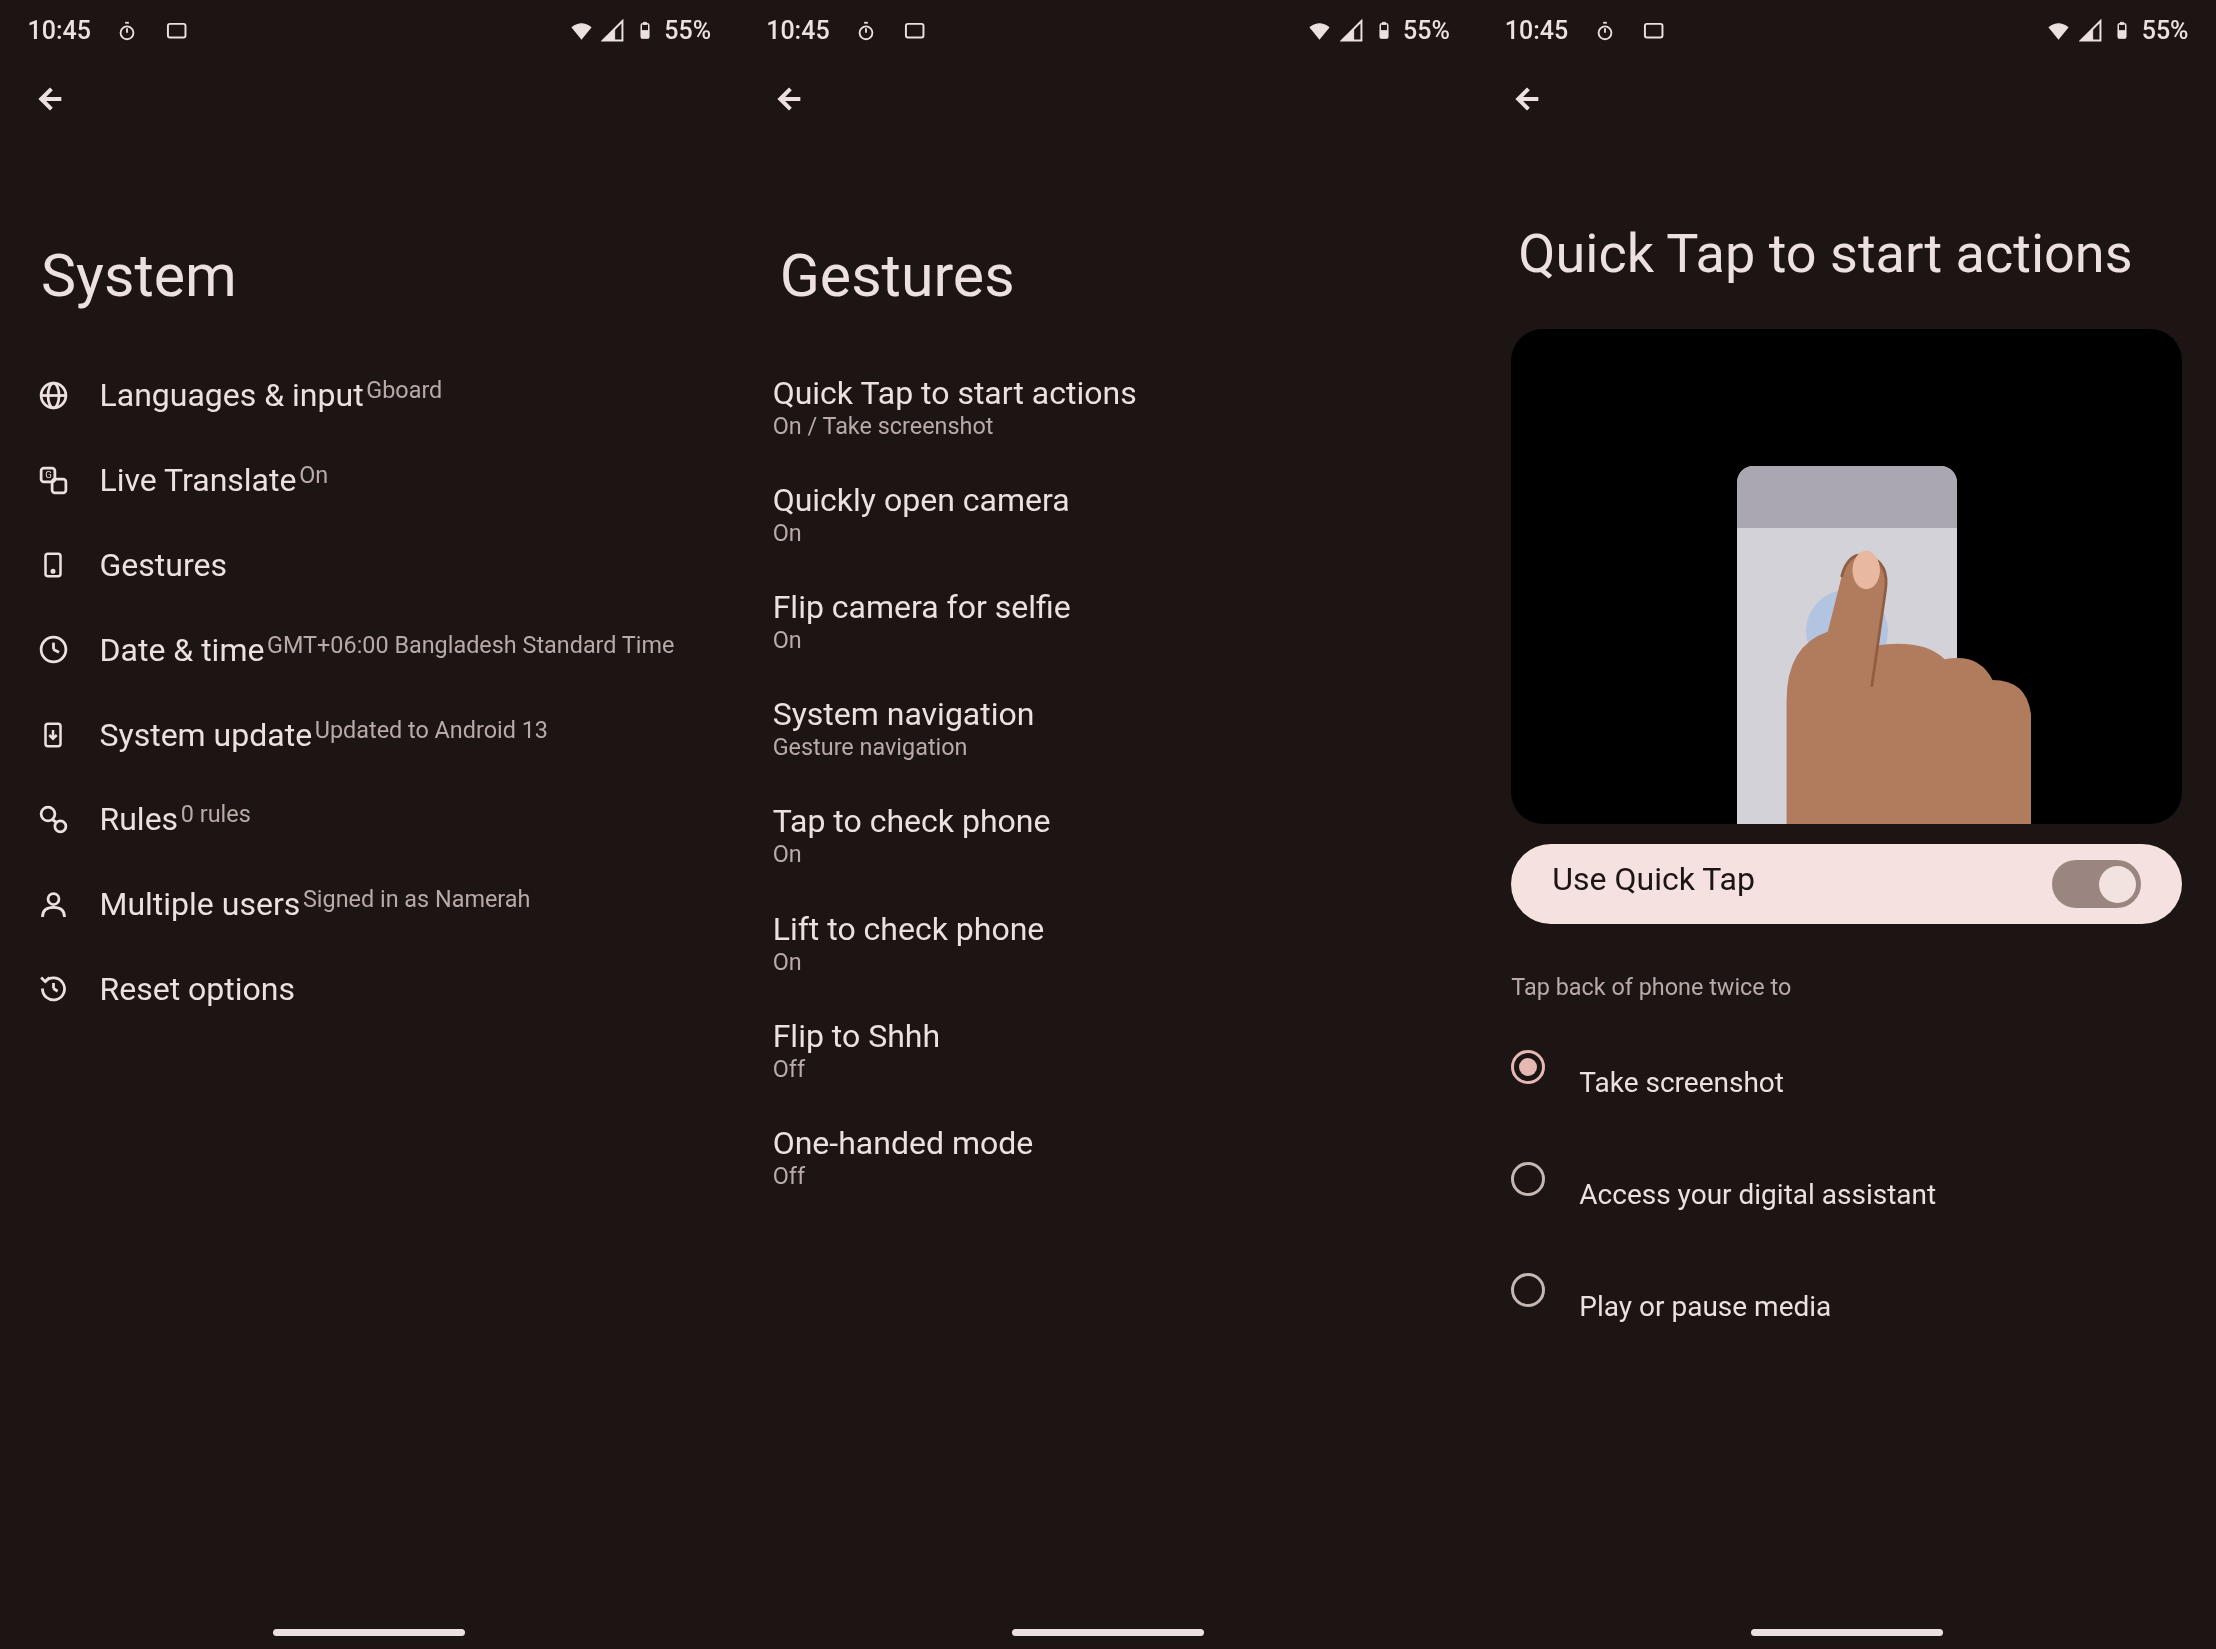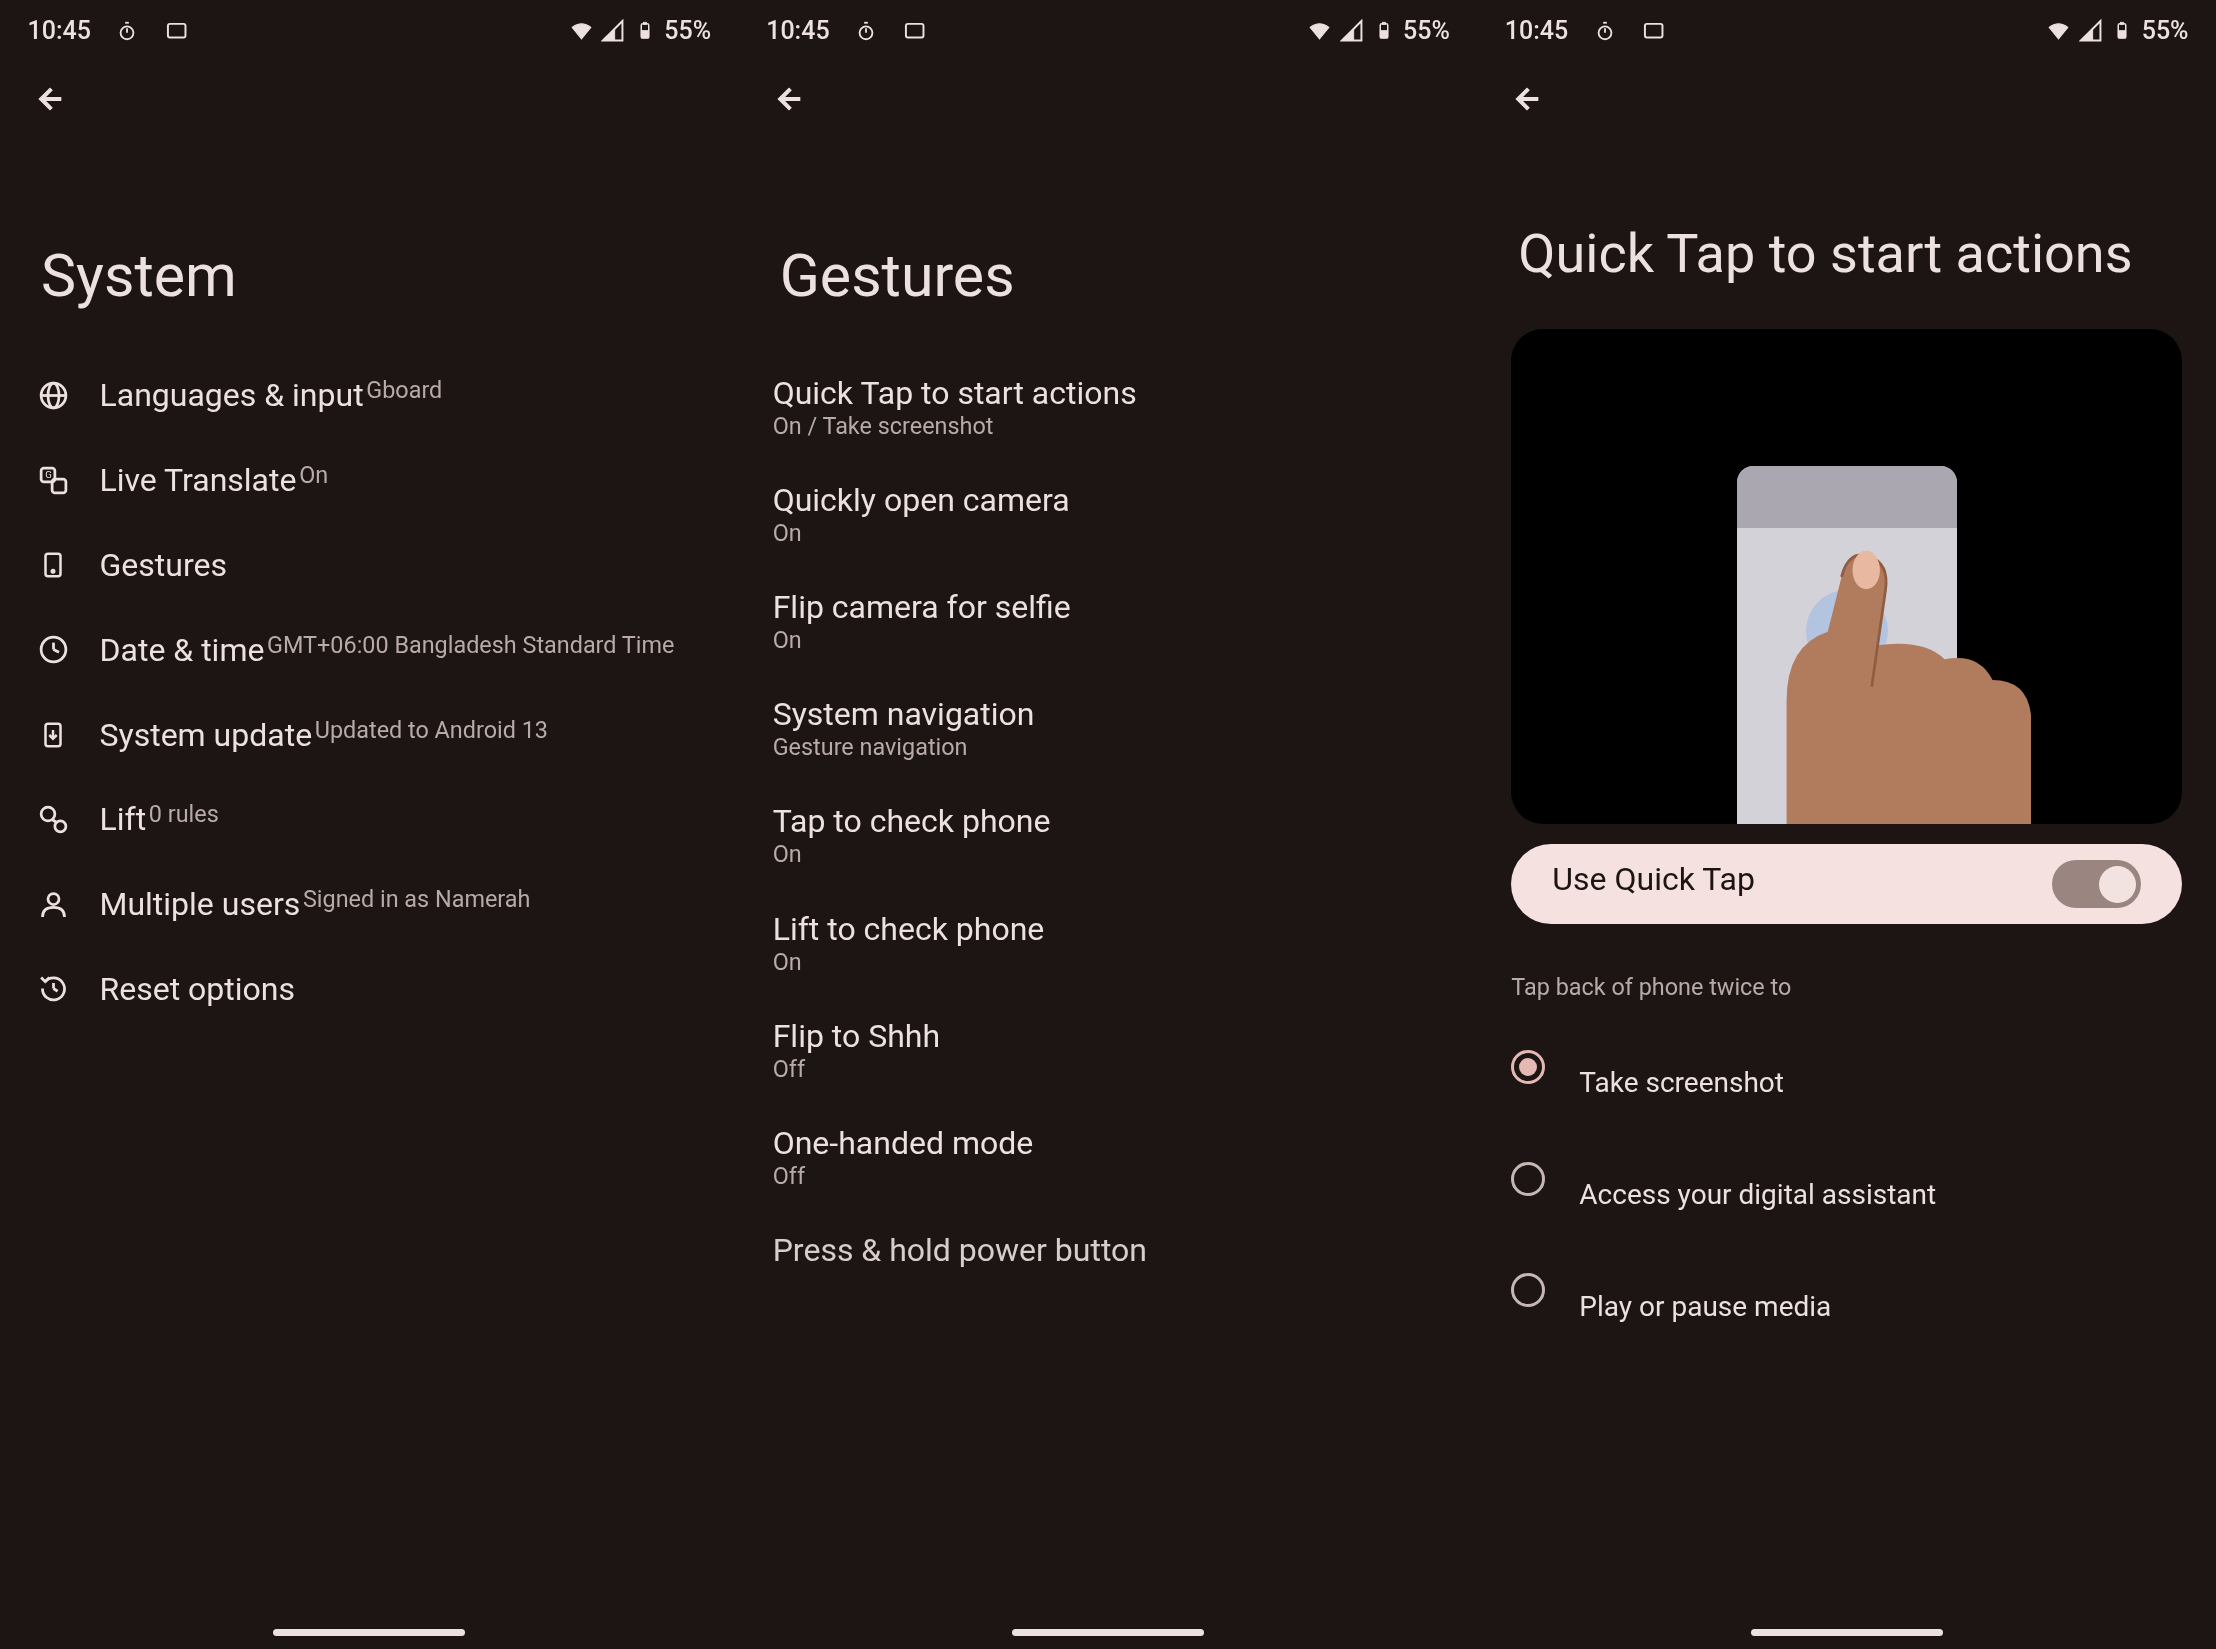--- a/index.html
+++ b/index.html
@@ -302,21 +302,21 @@
 
     <div class="settings-item">
       <span class="item-icon">
           <svg viewBox="0 0 24 24" width="33" height="33">
             <circle cx="8" cy="8" r="5" fill="none" stroke-width="2"></circle>
             <circle cx="17" cy="17" r="4" fill="none" stroke-width="2"></circle>
             <path d="M11 12 L14 14" stroke-width="2"></path>
           </svg>
         </span>
       <div class="item-text">
-        <div class="item-title">Lift</div>
+        <div class="item-title">Rules</div>
         <div class="item-subtitle">0 rules</div>
       </div>
     </div>
 
     <div class="settings-item">
       <span class="item-icon">
           <svg viewBox="0 0 24 24" width="33" height="33">
             <circle cx="12" cy="8" r="4" fill="none" stroke-width="2"></circle>
             <path d="M4 21 Q4 14 12 14 Q20 14 20 21" fill="none" stroke-width="2"></path>
           </svg>
@@ -417,23 +417,20 @@
       <div class="item-subtitle">On</div>
     </div>
     <div class="settings-item-noicon">
       <div class="item-title">Flip to Shhh</div>
       <div class="item-subtitle">Off</div>
     </div>
     <div class="settings-item-noicon">
       <div class="item-title">One-handed mode</div>
       <div class="item-subtitle">Off</div>
     </div>
-    <div class="settings-item-noicon cut-text">
-      <div class="item-title">Press &amp; hold power button</div>
-    </div>
 
   </div>
   <div class="nav-indicator"></div>
 </div>
 
 <div class="screen">
   <div class="status-bar">
     <div class="status-left">
       <span>10:45</span>
       <span class="status-icon">

